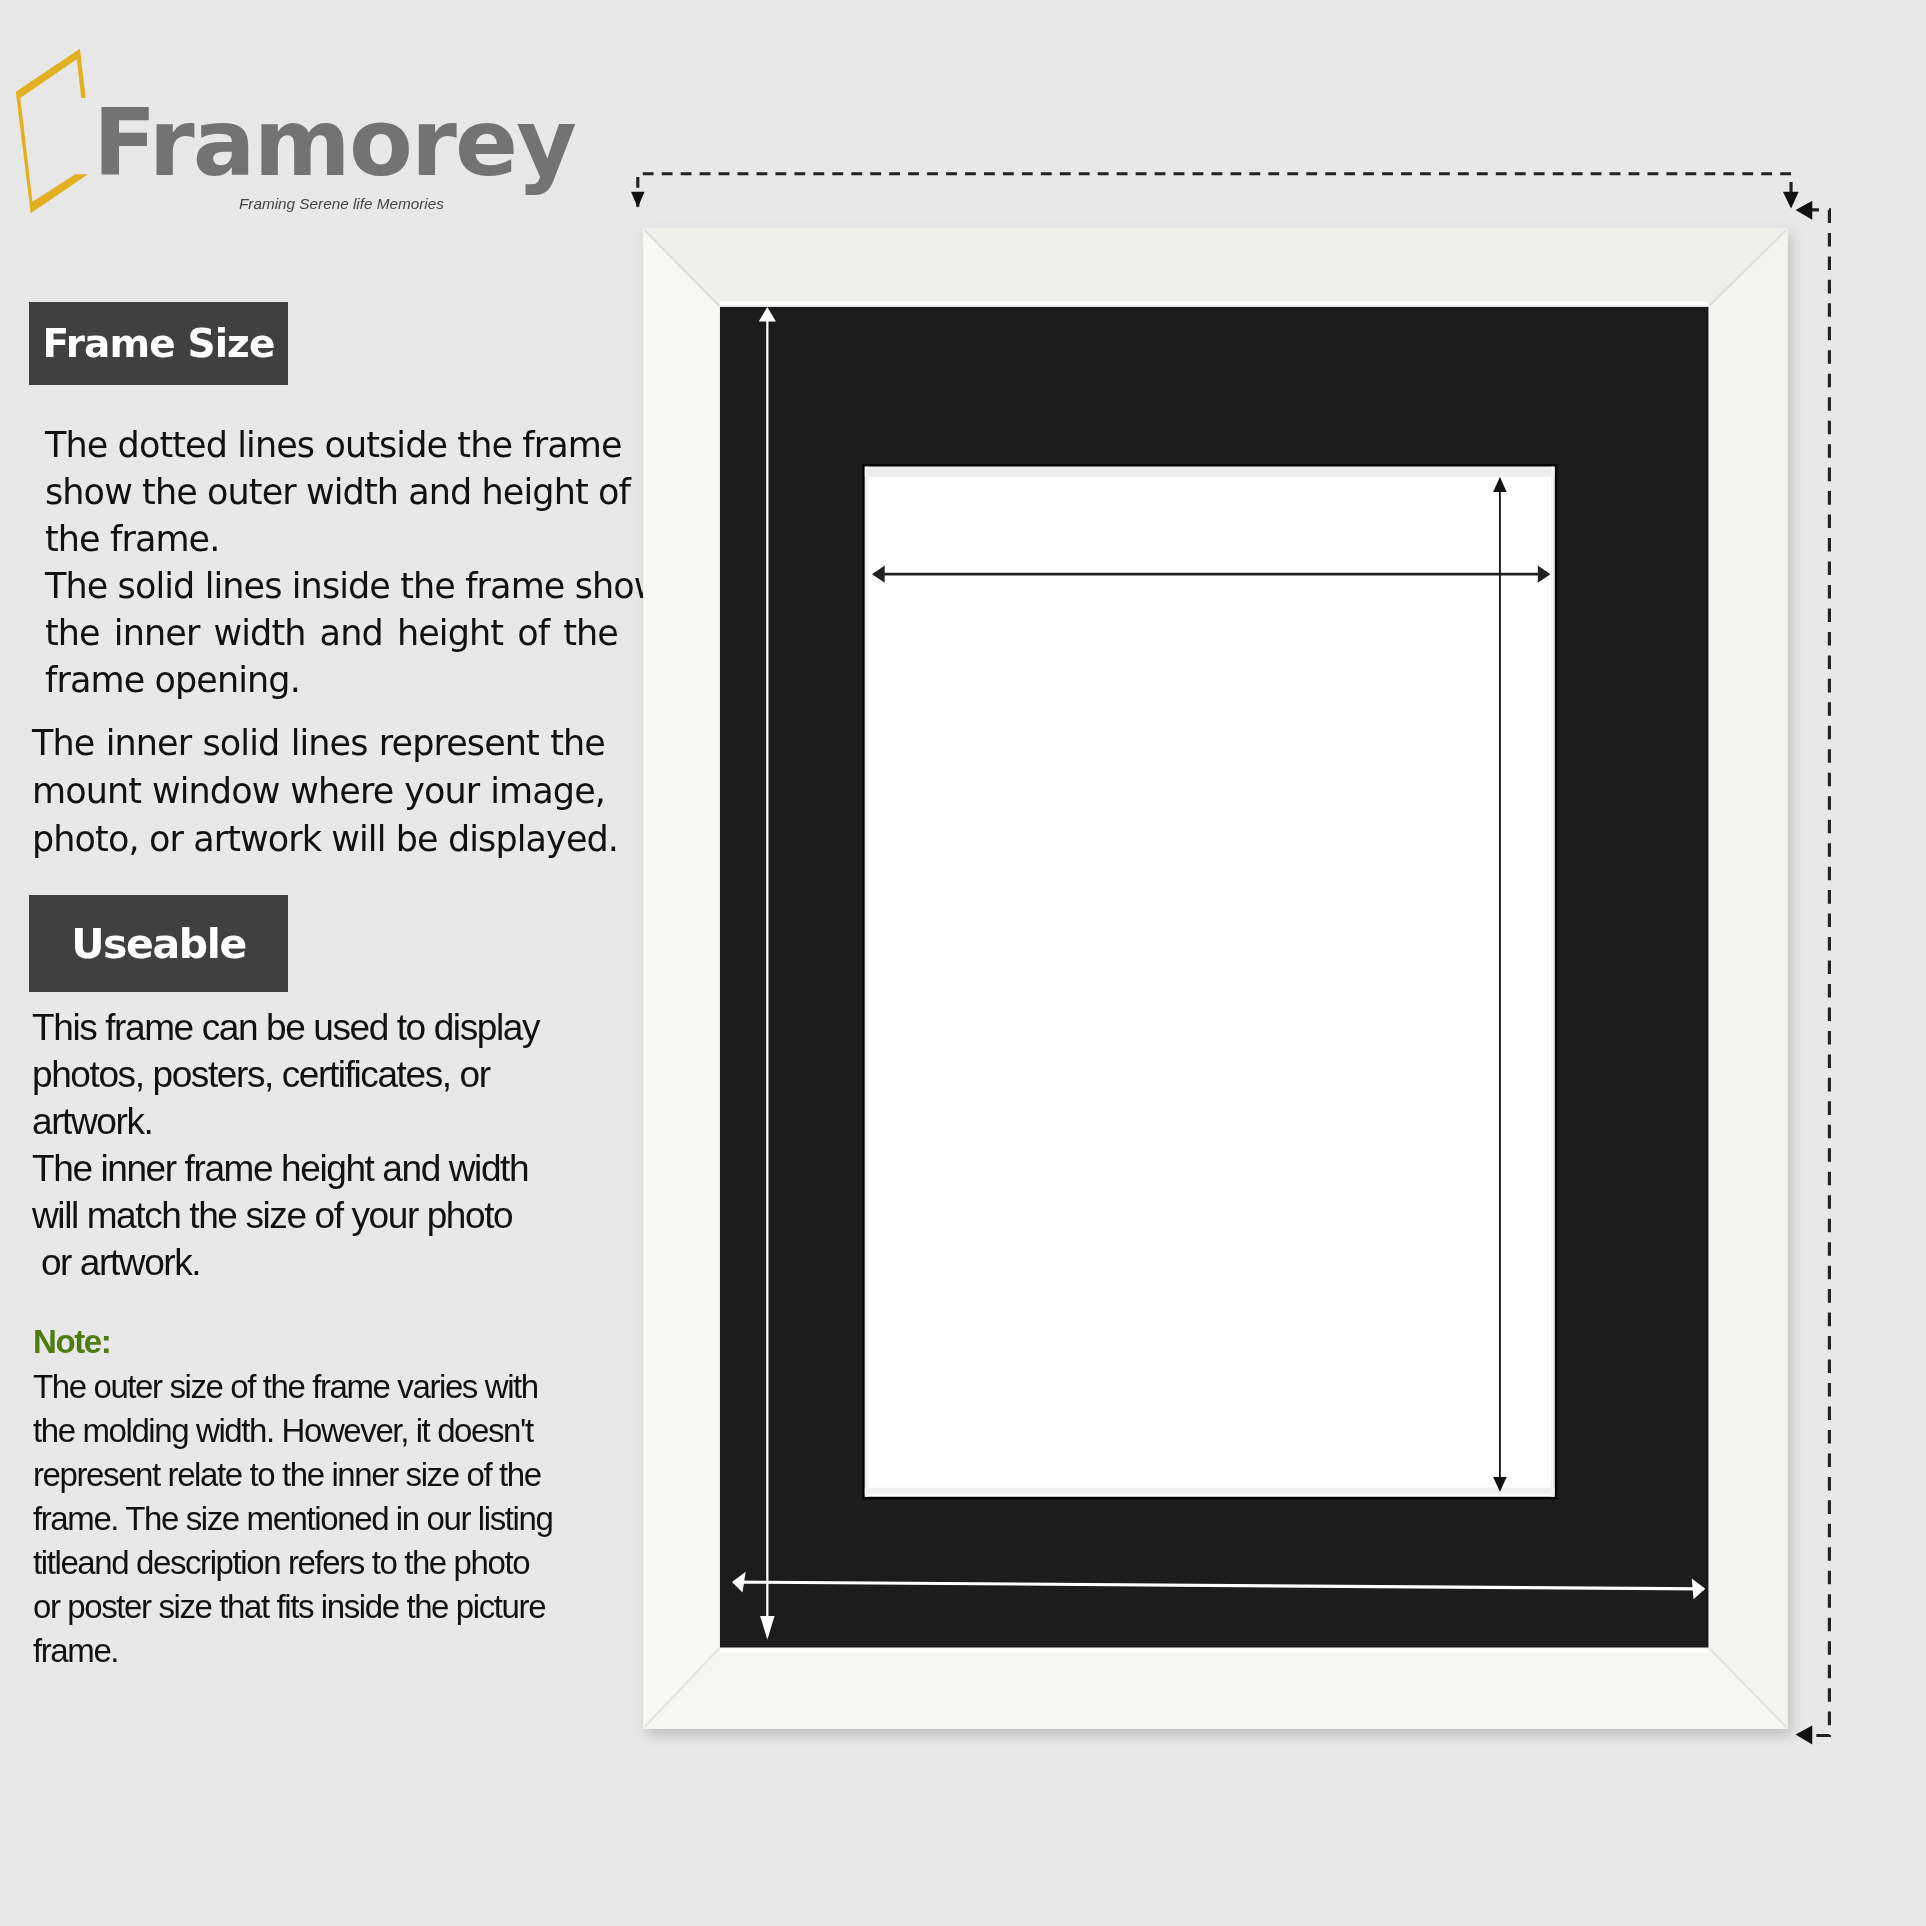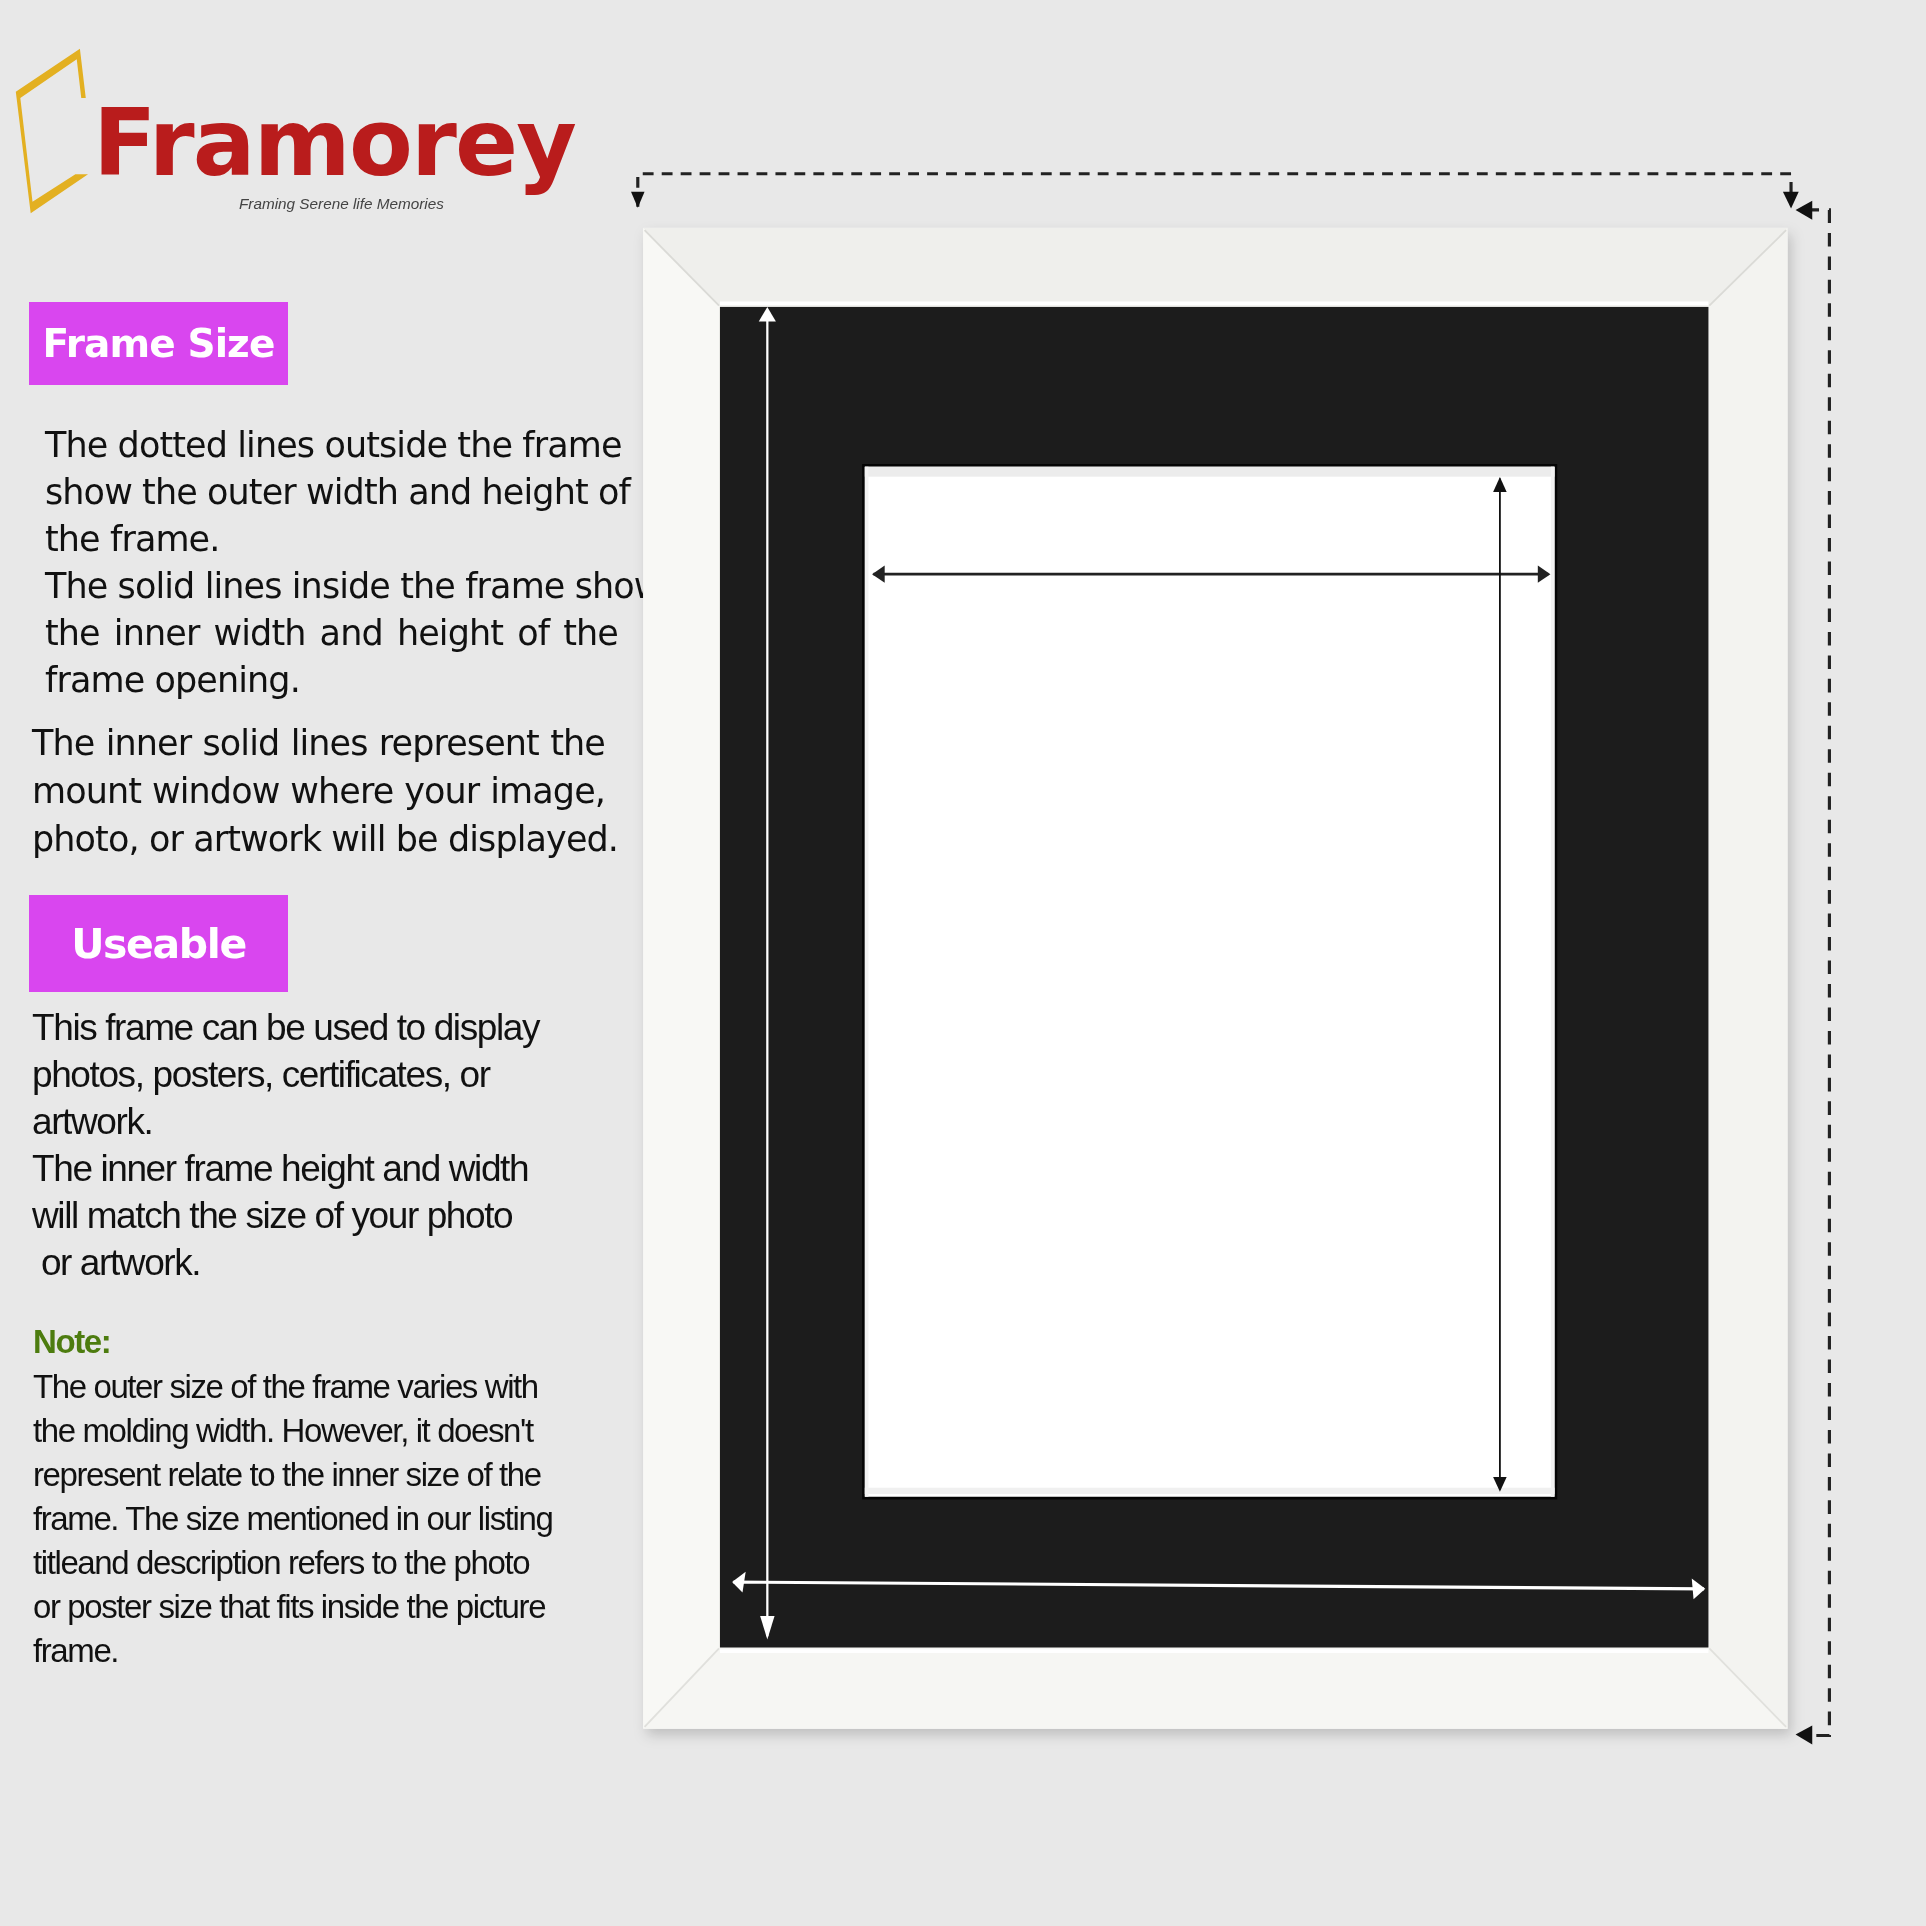--- a/index.html
+++ b/index.html
@@ -13,35 +13,35 @@
   .abs { position: absolute; }
 
   
   #logo-frame { left: 0; top: 0; width: 632px; height: 271px; }
   .logo-word {
     left: 93px; top: 97px;
     font-family: "DejaVu Sans", sans-serif;
     font-weight: bold;
     font-size: 93px;
     letter-spacing: -1.8px;
-    color: #b91c1c;
+    color: #737373;
     line-height: 1;
   }
   .logo-tag {
     left: 239px; top: 195px;
     font-family: "Liberation Sans", sans-serif;
     font-size: 15.3px;
     color: #444;
     white-space: nowrap;
     font-style: italic;
   }
 
   
   .badge {
-    background: #d946ef;
+    background: #404040;
     color: #fff;
     font-family: "DejaVu Sans", sans-serif;
     font-weight: bold;
     display: flex; align-items: center; justify-content: center;
   }
   #badge-frame-size { left: 29px; top: 302px; width: 259px; height: 83px; font-size: 39px; letter-spacing: -0.9px; }
   #badge-useable { left: 29px; top: 895px; width: 259px; height: 97px; font-size: 41px; letter-spacing: -1.4px; }
 
   
   .para {

